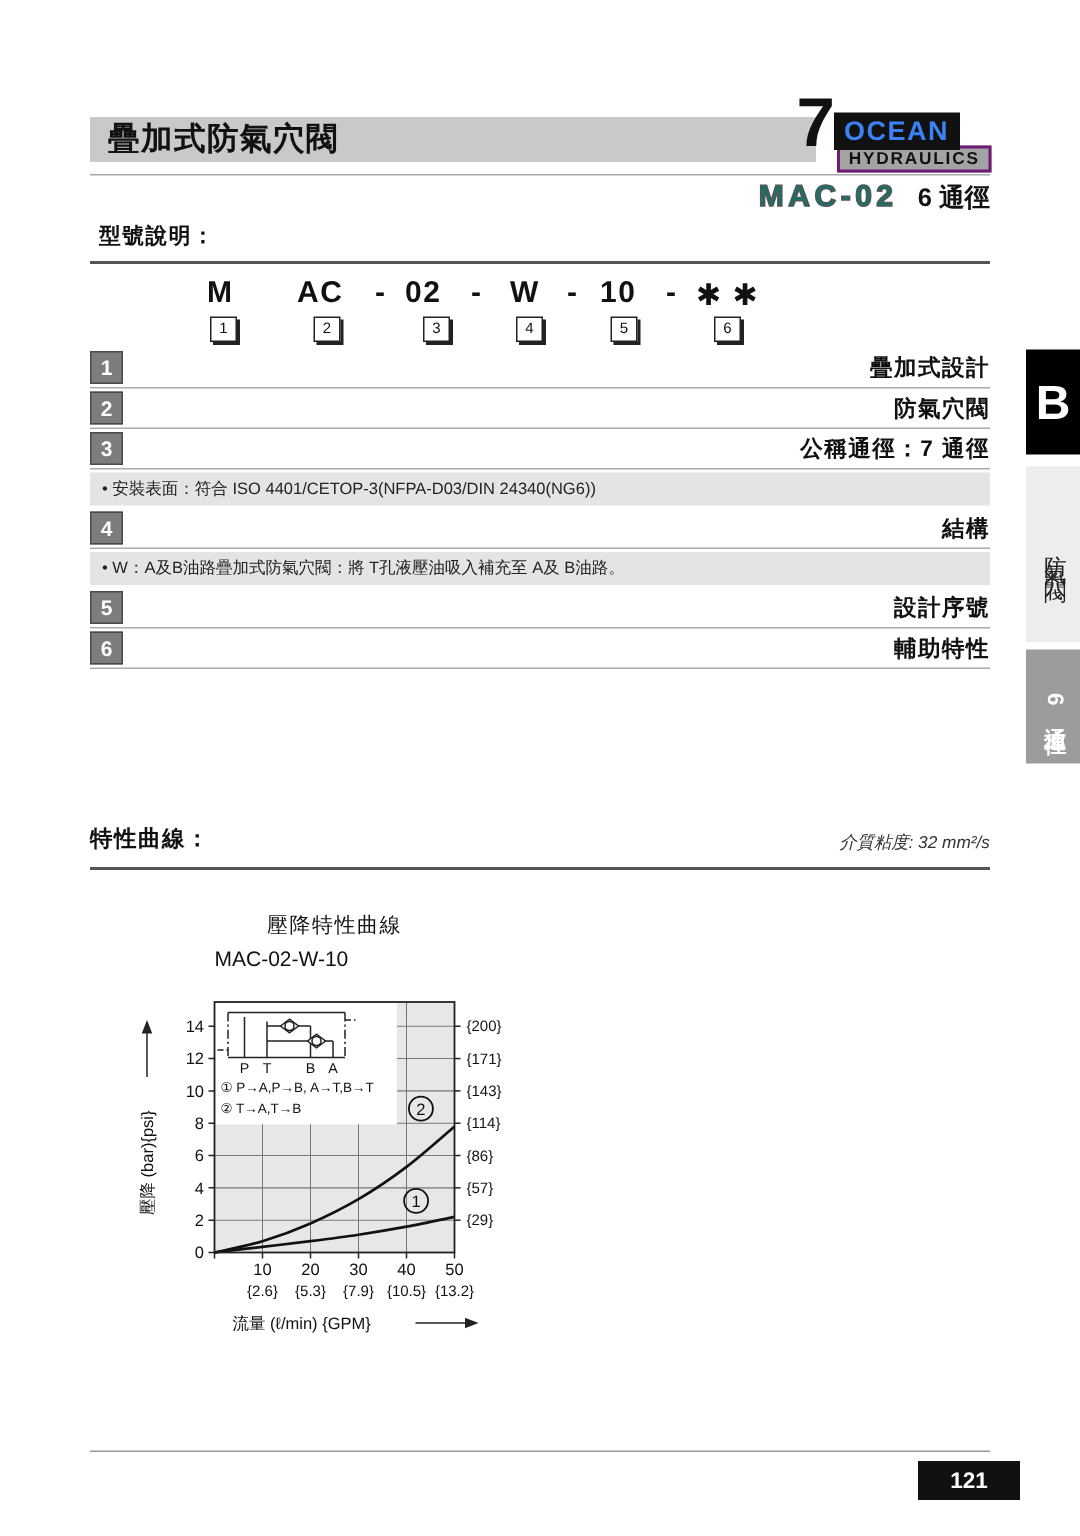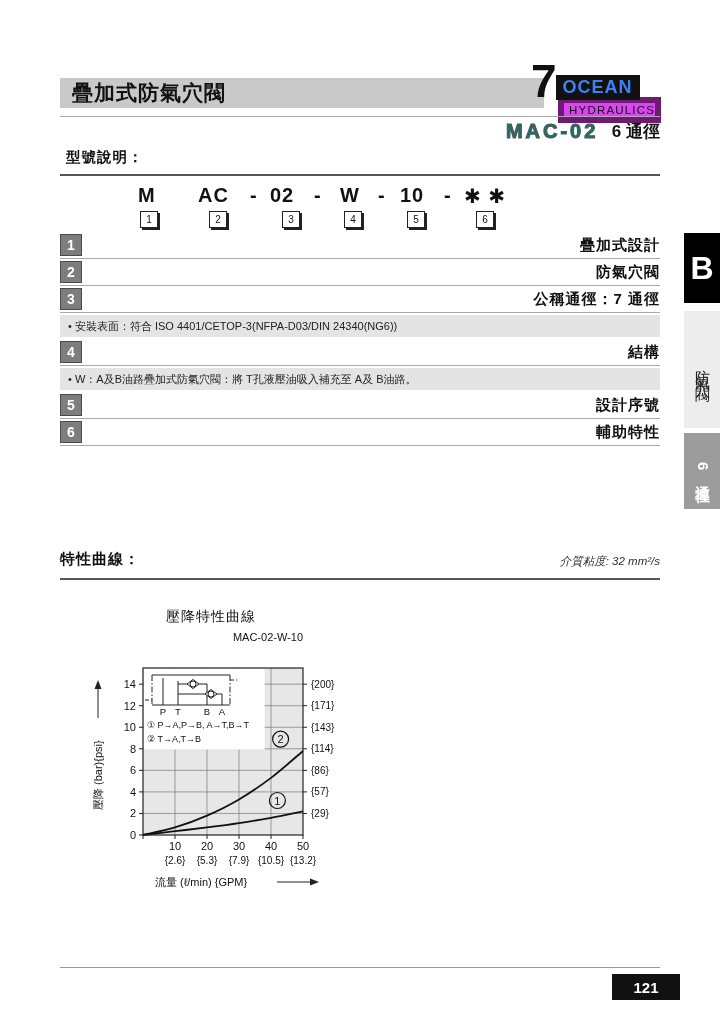--- a/index.html
+++ b/index.html
@@ -7,21 +7,21 @@
         font-family:"Liberation Sans","DejaVu Sans",sans-serif;color:#111;}
   .abs{position:absolute;}
   
   .title-bar{left:60px;top:78px;width:472px;height:30px;background:#c9c9c9;
              font-size:21px;font-weight:bold;line-height:30px;padding-left:12px;letter-spacing:1px;}
   .logo{left:531px;top:62px;width:130px;}
   .logo-top{display:flex;align-items:flex-end;}
   .logo-7{font-size:46px;font-weight:900;line-height:38px;letter-spacing:-2px;margin-right:1px;}
   .logo-brand{background:#111;color:#3b82f6;font-weight:800;font-size:18px;height:25px;line-height:25px;
               padding:0 7px;letter-spacing:1px;}
-  .logo-sub{border:6px solid #701a75;background:#d946ef;font-weight:400;font-size:11.5px;letter-spacing:1.2px;
+  .logo-sub{border:2px solid #701a75;background:#a3a3a3;font-weight:700;font-size:11.5px;letter-spacing:1.2px;
             line-height:14px;padding:0 5px;margin-left:27px;margin-top:-3px;text-align:center;}
   .hr1{left:60px;top:116px;width:600px;height:1px;background:#aaa;}
   .model-line{left:60px;top:120px;width:600px;text-align:right;}
   .model-outline{font-size:20px;font-weight:700;letter-spacing:3px;color:#0f766e;
                  -webkit-text-stroke:1.1px #555;vertical-align:middle;}
   .model-size{font-size:17px;font-weight:bold;margin-left:9px;vertical-align:middle;}
   .sec-head{left:66px;top:148px;font-size:14.5px;font-weight:bold;letter-spacing:1px;}
   .hr2{left:60px;top:174px;width:600px;height:2px;background:#555;}
   
   .code-row{left:60px;top:184px;width:600px;height:46px;}
@@ -43,22 +43,22 @@
             display:flex;align-items:center;justify-content:center;}
   .side-size{left:684px;top:433px;width:36px;height:76px;background:#9c9c9c;color:#fff;
              writing-mode:vertical-rl;font-size:15px;font-weight:bold;letter-spacing:3px;
              display:flex;align-items:center;justify-content:center;}
   
   .curves-head{left:60px;top:550px;width:600px;display:flex;justify-content:space-between;align-items:flex-end;}
   .curves-title{font-size:15px;font-weight:bold;letter-spacing:1px;}
   .viscosity{font-size:11.5px;color:#333;font-style:italic;}
   .hr3{left:60px;top:578px;width:600px;height:2px;background:#555;}
   .chart{left:85px;top:598px;width:270px;height:320px;}
-  .chart-title{left:46px;top:10px;width:160px;text-align:center;font-size:14px;letter-spacing:1px;}
-  .chart-sub{left:58px;top:33px;width:160px;text-align:right;font-size:11px;}
+  .chart-title{left:58px;top:10px;width:160px;text-align:center;font-size:14px;letter-spacing:1px;}
+  .chart-sub{left:58px;top:33px;width:160px;text-align:left;font-size:14px;}
   .chart svg{position:absolute;left:0;top:50px;}
   
   .hr4{left:60px;top:967px;width:600px;height:1px;background:#999;}
   .page-num{left:612px;top:974px;width:68px;height:26px;background:#111;color:#fff;font-size:15px;
             font-weight:bold;display:flex;align-items:center;justify-content:center;}
 </style>
 </head>
 <body>
 
 <div class="page">

